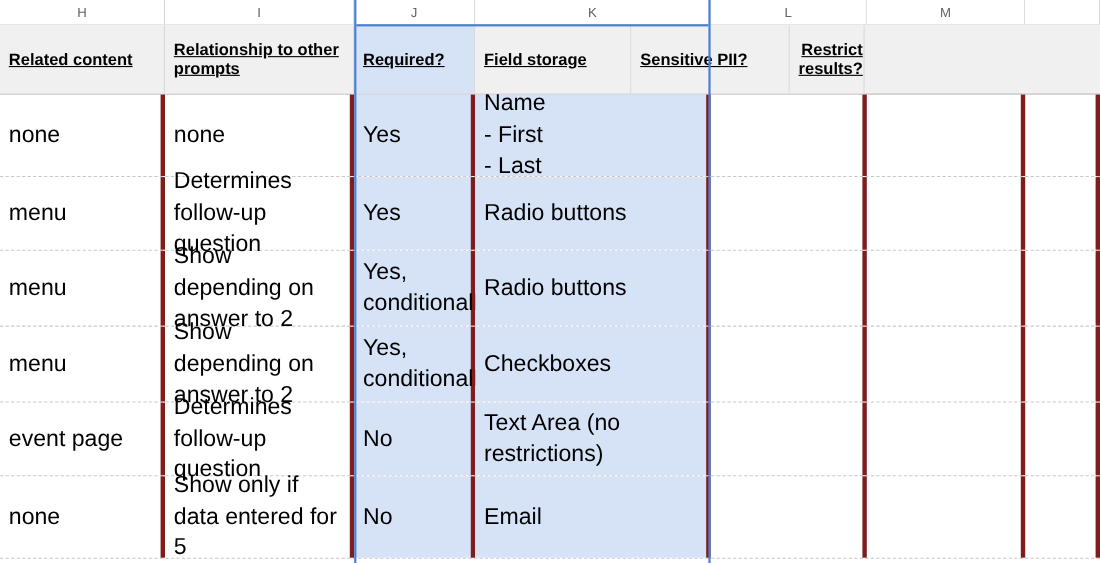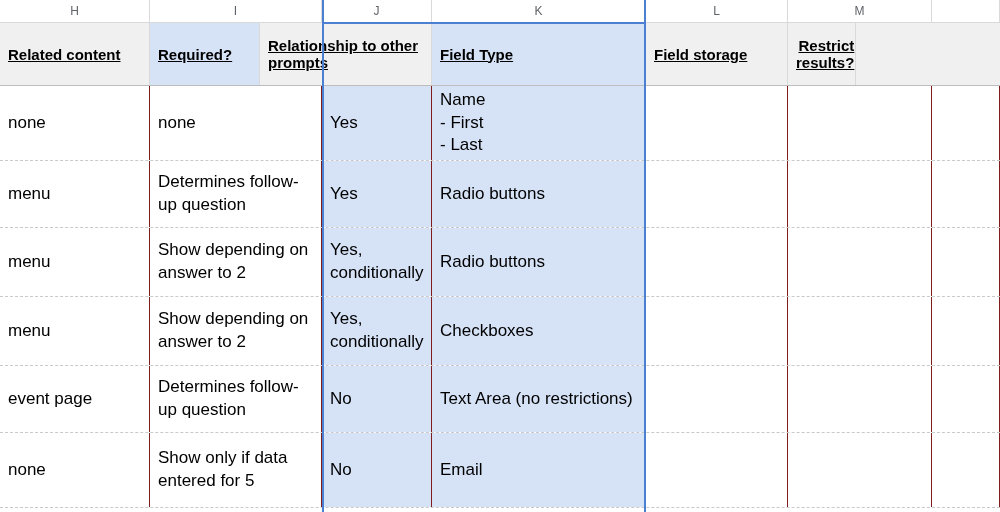--- a/index.html
+++ b/index.html
@@ -61,23 +61,23 @@
   .rows {
     display: flex;
     flex-direction: column;
   }
   .drow {
     display: flex;
     border-bottom: 1px dashed #c9c9c9;
   }
   .dcell {
     box-sizing: border-box;
-    border-right: 1px solid #7f1d1d;
+    border-right: 4px solid #7f1d1d;
     padding: 10px 10px 10px 8px;
-    font-size: 17px;
+    font-size: 21px;
     color: #000;
     display: flex;
     align-items: center;
     white-space: pre-line;
     line-height: 1.35;
   }
   
   .sel-fill {
     background: #d6e3f7;
   }
@@ -119,24 +119,24 @@
     <div class="col-letter c-i">I</div>
     <div class="col-letter c-j sel">J</div>
     <div class="col-letter c-k sel">K</div>
     <div class="col-letter c-l">L</div>
     <div class="col-letter c-m">M</div>
     <div class="col-letter c-n"></div>
   </div>
 
   <div class="header-row">
     <div class="hcell c-h">Related content</div>
+    <div class="hcell c-i">Relationship to other prompts</div>
     <div class="hcell c-j sel-fill">Required?</div>
-    <div class="hcell c-i">Relationship to other prompts</div>
-    <div class="hcell c-k sel-fill">Field Type</div>
     <div class="hcell c-l">Field storage</div>
+    <div class="hcell c-m">Sensitive PII?</div>
     <div class="hcell c-n">Restrict results?</div>
   </div>
 
   <div class="rows" id="rows-container">
       <div class="drow" style="height: 74px;">
         <div class="dcell c-h">none</div>
         <div class="dcell c-i">none</div>
         <div class="dcell c-j sel-fill">Yes</div>
         <div class="dcell c-k sel-fill">Name
 - First

